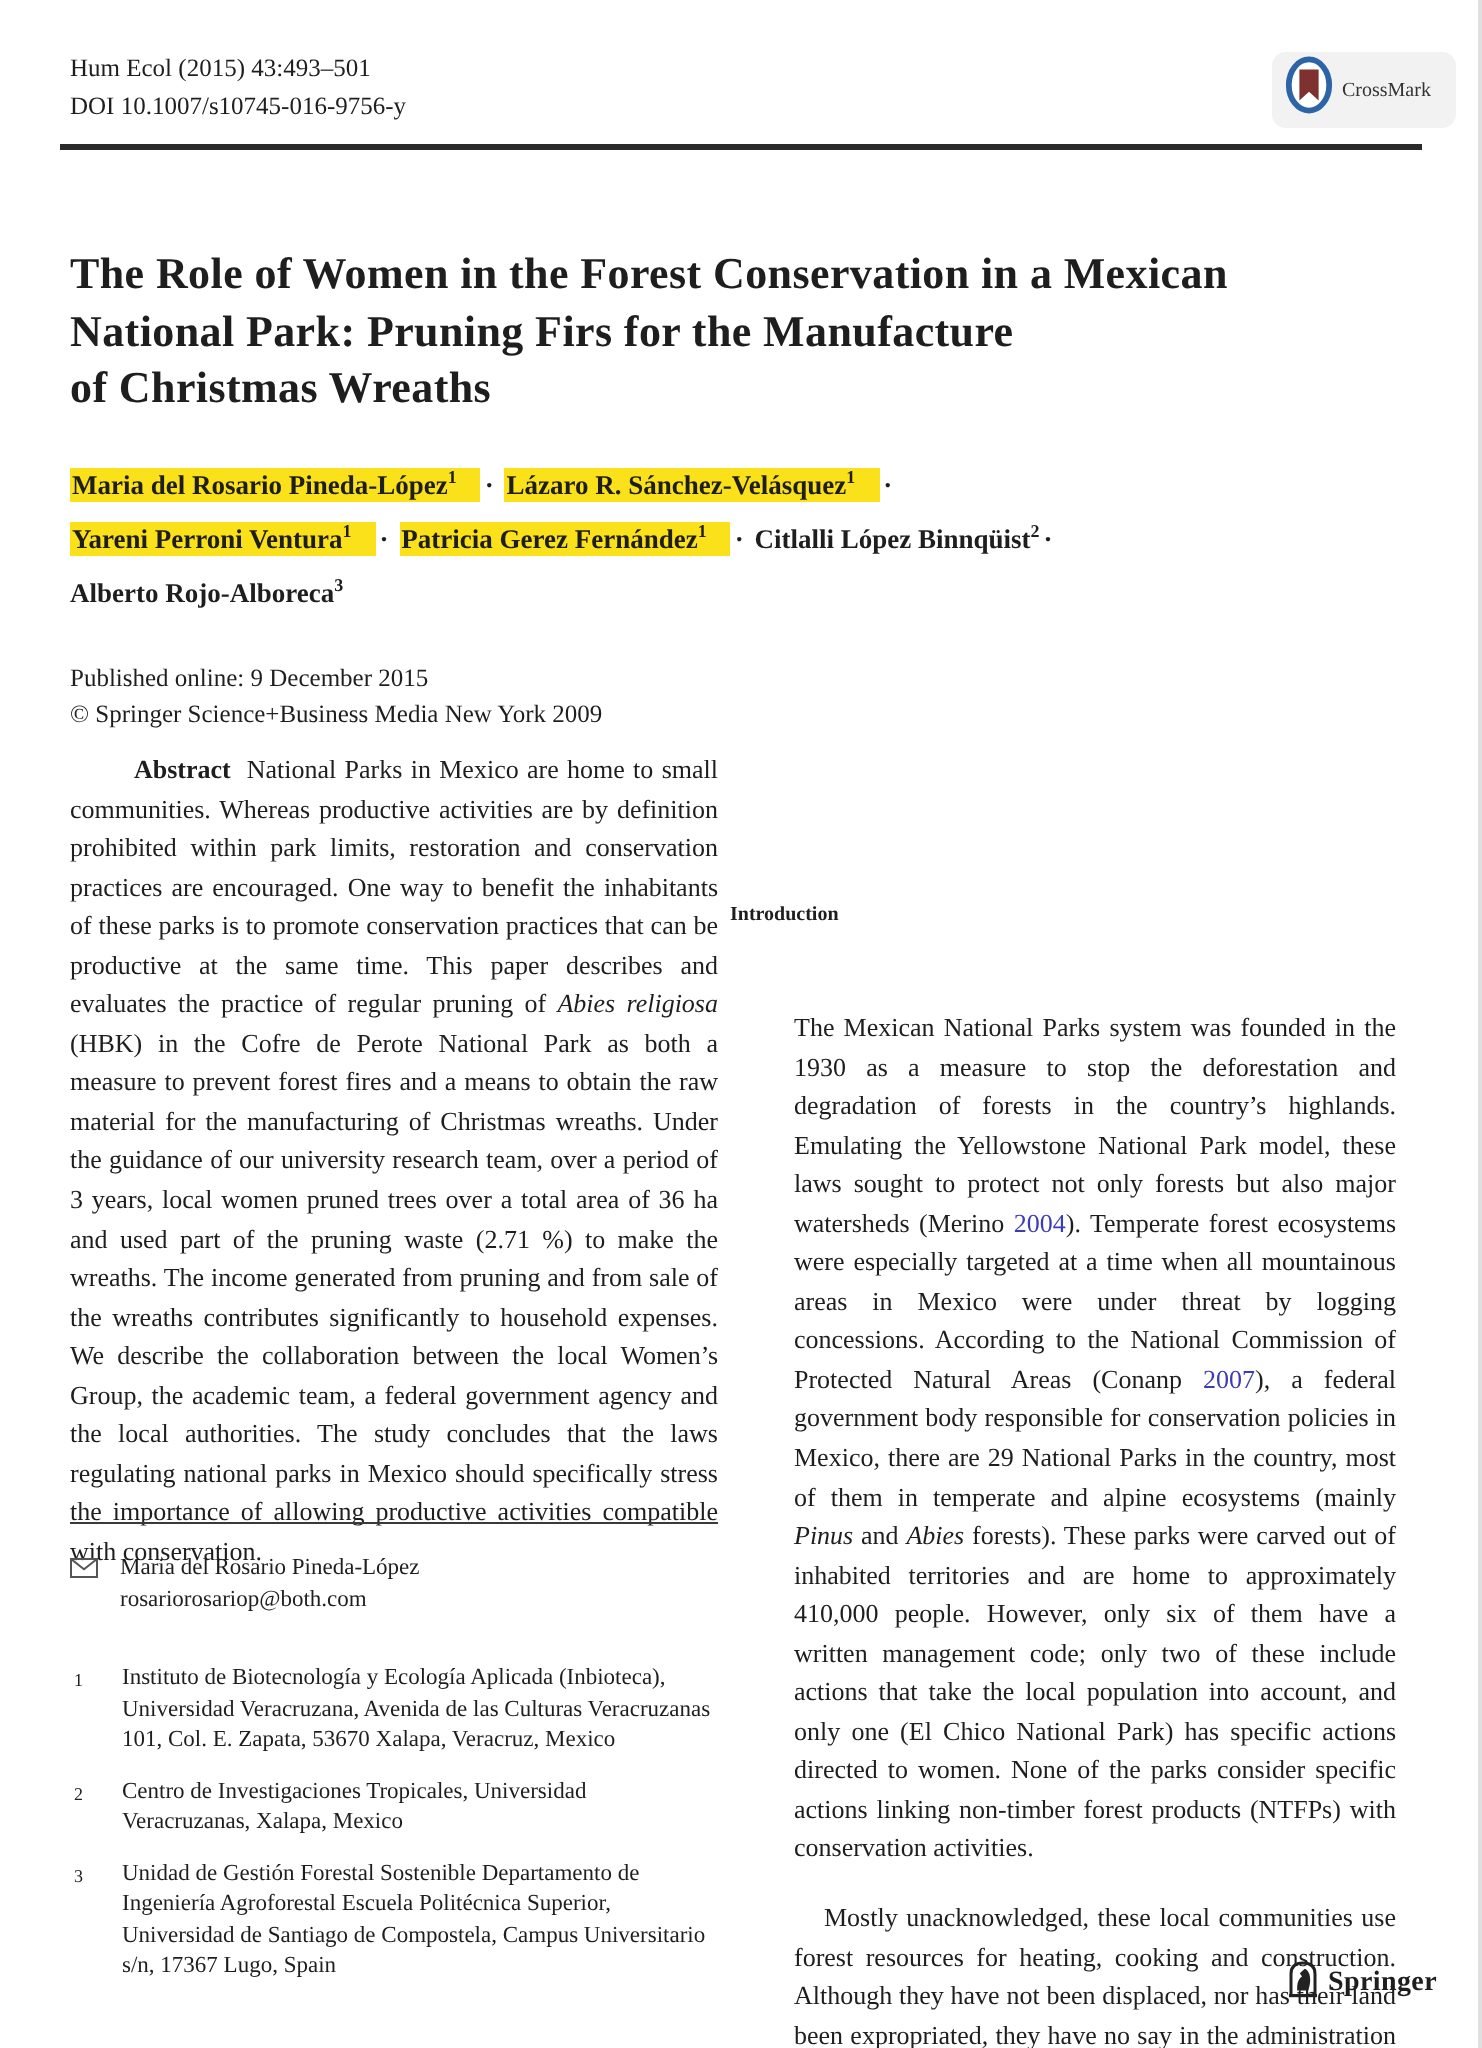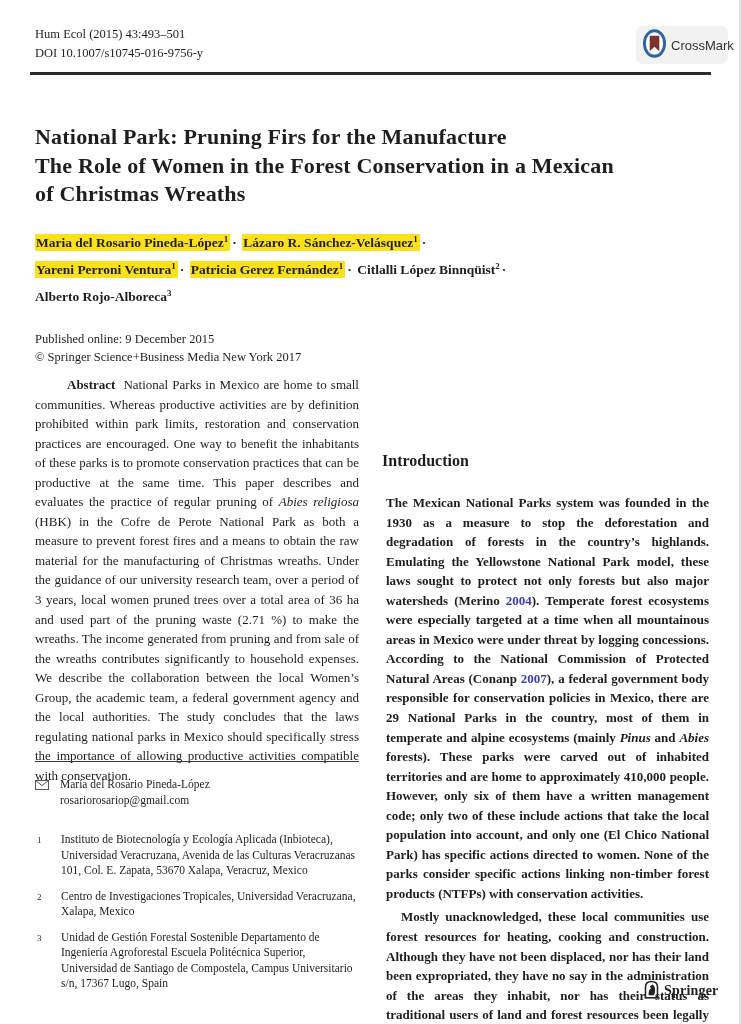--- a/index.html
+++ b/index.html
@@ -10,47 +10,47 @@
     font-family:"Liberation Serif","DejaVu Serif",serif;
     color:#1e1e1e;
     border-right:2px solid #e0e0e0;
   }
   .journal-head { position:absolute; top:25px; left:35px; font-size:12.5px; line-height:19px; }
   .crossmark-badge {
     position:absolute; top:26px; left:636px; width:92px; height:38px;
     background:#f2f2f2; border-radius:7px;
     display:flex; align-items:center; padding:3px 6px; gap:4px;
   }
-  .crossmark-label { font-family:Liberation Sans, sans-serif; font-size:13px; color:#333; }
+  .crossmark-label { font-family:Liberation Serif, serif; font-size:10px; color:#333; }
   .top-rule { position:absolute; top:72px; left:30px; width:681px; height:2.5px; background:#2b2b2b; }
   .title { position:absolute; top:123px; left:35px; font-size:22px; font-weight:bold; line-height:28.5px; letter-spacing:.2px; }
   .title span { display:block; }
   .authors { position:absolute; top:227px; left:35px; width:660px; font-size:13.5px; font-weight:bold; line-height:23.5px; }
-  .hl { background:#fbe11a; padding:1px 2px 1px 1px; }
+  .hl { background:#fbe11a; padding:1px 12px 1px 1px; }
   .authors sup { font-size:9px; }
   .sep { padding:0 2px; }
   .published { position:absolute; top:331px; left:35px; font-size:12.5px; line-height:17.5px; }
   .body-text { font-size:13px; line-height:19.55px; text-align:justify; }
   .para-label { font-weight:bold; margin-right:8px;margin-left:32px; }
   .col-abstract { position:absolute; top:375px; left:35px; width:324px; }
   .italic { font-style:italic; }
   .cite { color:#3c3cb4; text-decoration:none; cursor:pointer; }
   .footnotes { position:absolute; top:761px; left:35px; width:324px; font-size:11.5px; line-height:15.5px; }
   .fn-rule { height:1px; background:#3a3a3a; margin-bottom:15px; }
   .correspondence { display:flex; gap:11px; }
   .env { margin-top:2px; flex:0 0 auto; }
   .email { color:#1e1e1e; text-decoration:none; }
   .affil-list { margin-top:24px; display:flex; flex-direction:column; gap:10px; }
   .affil { display:flex; }
   .affil .num { flex:0 0 26px; font-size:9px; vertical-align:top; padding-left:2px; padding-top:1px; }
   .affil .txt { flex:1; }
   .col-keywords { position:absolute; top:375px; left:382px; width:331px; }
-  .intro-heading { position:absolute; top:452px; left:382px; font-size:16px; font-weight:bold; }
+  .intro-heading { position:absolute; top:452px; left:365px; font-size:10px; font-weight:bold; }
   .intro-body { position:absolute; top:489px; left:382px; width:331px; }
-  .intro-body p { margin:4px;font-weight:bold; }
+  .intro-body p { margin:15px; }
   .intro-body p + p { text-indent:15px; }
   .springer-foot { position:absolute; top:979px; left:643px; display:flex; align-items:center; gap:4px;justify-content:flex-end; }
   .springer-name { font-size:14px; font-weight:600; letter-spacing:.2px; }
 </style>
 </head>
 <body>
 
 <div class="page">
 
   <div class="journal-head">
@@ -64,65 +64,65 @@
         <ellipse cx="13" cy="15.5" rx="10.5" ry="13.3" fill="#ffffff" stroke="#2d64a8" stroke-width="3"></ellipse>
         <path d="M8 7.5 h10 v16 l-5 -4.5 l-5 4.5 z" fill="#7f3130"></path>
       </svg>
     </span>
     <span class="crossmark-label">CrossMark</span>
   </div>
 
   <div class="top-rule"></div>
 
   <h1 class="title">
+    <span>The Role of Women in the Forest Conservation in a Mexican</span>
     <span>National Park: Pruning Firs for the Manufacture</span>
-    <span>The Role of Women in the Forest Conservation in a Mexican</span>
     <span>of Christmas Wreaths</span>
   </h1>
 
   <div class="authors">
     <span class="hl"><span>Maria del Rosario Pineda-López</span><sup>1</sup></span><span class="sep">·</span>
     <span class="hl"><span>Lázaro R. Sánchez-Velásquez</span><sup>1</sup></span><span class="sep">·</span><br>
     <span class="hl"><span>Yareni Perroni Ventura</span><sup>1</sup></span><span class="sep">·</span>
     <span class="hl"><span>Patricia Gerez Fernández</span><sup>1</sup></span><span class="sep">·</span>
     <span><span>Citlalli López Binnqüist</span><sup>2</sup></span><span class="sep">·</span><br>
     <span><span>Alberto Rojo-Alboreca</span><sup>3</sup></span>
   </div>
 
   <div class="published">
     <div>Published online: 9 December 2015</div>
-    <div>© Springer Science+Business Media New York 2017</div>
+    <div>© Springer Science+Business Media New York 2009</div>
   </div>
 
   <div class="col-abstract body-text">
     <span class="para-label">Abstract</span><span>National Parks in Mexico are home to small communities. Whereas productive activities are by definition prohibited within park limits, restoration and conservation practices are encouraged. One way to benefit the inhabitants of these parks is to promote conservation practices that can be productive at the same time. This paper describes and evaluates the practice of regular pruning of </span><span class="italic">Abies religiosa</span><span> (HBK) in the Cofre de Perote National Park as both a measure to prevent forest fires and a means to obtain the raw material for the manufacturing of Christmas wreaths. Under the guidance of our university research team, over a period of 3 years, local women pruned trees over a total area of 36 ha and used part of the pruning waste (2.71 %) to make the wreaths. The income generated from pruning and from sale of the wreaths contributes significantly to household expenses. We describe the collaboration between the local Women’s Group, the academic team, a federal government agency and the local authorities. The study concludes that the laws regulating national parks in Mexico should specifically stress the importance of allowing productive activities compatible with conservation.</span>
   </div>
 
   <div class="footnotes">
     <div class="fn-rule"></div>
     <div class="correspondence">
       <span class="env">
         <svg width="14" height="10" viewBox="0 0 14 10">
           <rect x="0.5" y="0.5" width="13" height="9" fill="none" stroke="#555" stroke-width="1"></rect>
           <path d="M0.5 0.5 L7 5.6 L13.5 0.5" fill="none" stroke="#555" stroke-width="1"></path>
         </svg>
       </span>
       <span>
         <span>Maria del Rosario Pineda-López</span><br>
-        <a class="email">rosariorosariop@gmail.com</a>
+        <a class="email">rosariorosariop@both.com</a>
       </span>
     </div>
     <div class="affil-list">
       <div class="affil">
         <span class="num">1</span>
         <span class="txt">Instituto de Biotecnología y Ecología Aplicada (Inbioteca), Universidad Veracruzana, Avenida de las Culturas Veracruzanas 101, Col. E. Zapata, 53670 Xalapa, Veracruz, Mexico</span>
       </div>
       <div class="affil">
         <span class="num">2</span>
-        <span class="txt">Centro de Investigaciones Tropicales, Universidad Veracruzana, Xalapa, Mexico</span>
+        <span class="txt">Centro de Investigaciones Tropicales, Universidad Veracruzanas, Xalapa, Mexico</span>
       </div>
       <div class="affil">
         <span class="num">3</span>
         <span class="txt">Unidad de Gestión Forestal Sostenible Departamento de Ingeniería Agroforestal Escuela Politécnica Superior, Universidad de Santiago de Compostela, Campus Universitario s/n, 17367 Lugo, Spain</span>
       </div>
     </div>
   </div>
 
 
   <h2 class="intro-heading">Introduction</h2>

